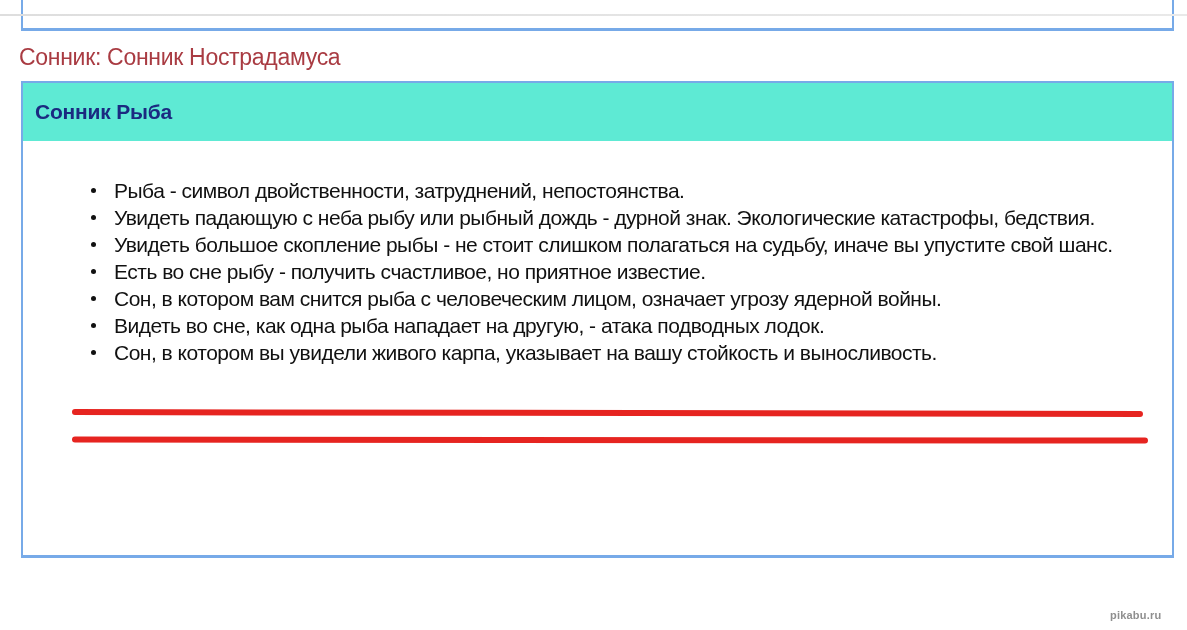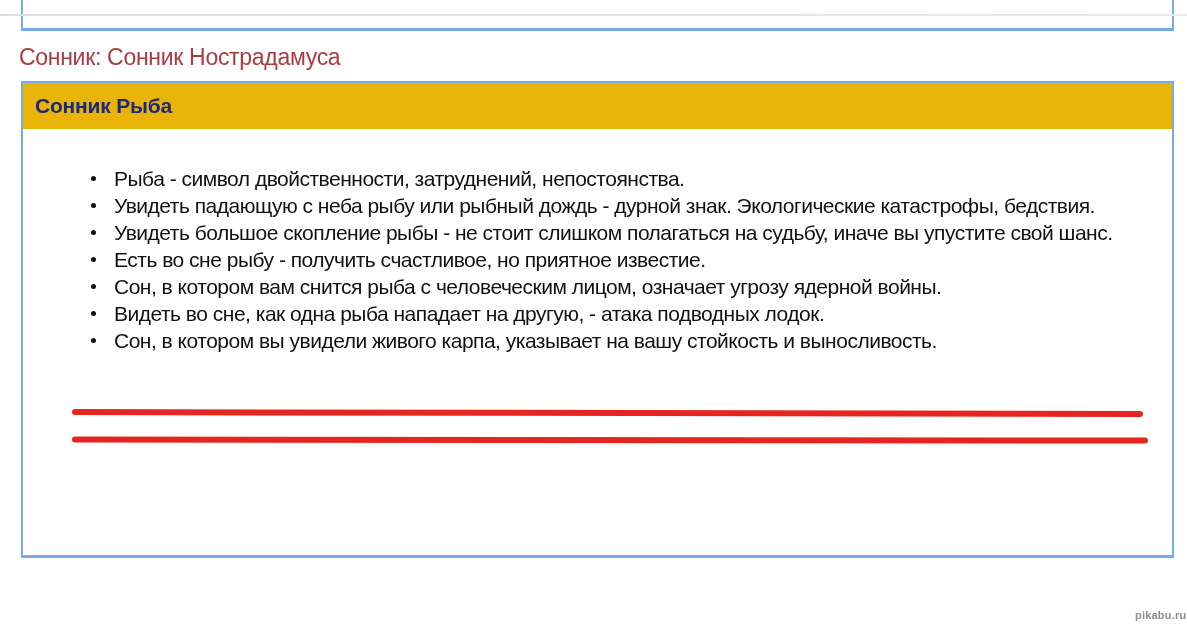--- a/index.html
+++ b/index.html
@@ -42,22 +42,22 @@
   
   .panel {
     position: absolute; left: 21px; top: 81px;
     width: 1153px; height: 477px;
     background: #ffffff;
     border: 2px solid #77aae8;
     border-bottom-width: 3px;
     z-index: 3;
   }
   .panel-head {
-    height: 46px;
-    background: #eab308;
+    height: 58px;
+    background: #5eead4;
     display: flex; align-items: center;
     padding-left: 12px;
   }
   .panel-title {
     font-size: 21px; font-weight: bold;
     letter-spacing: -0.2px;
     color: #1b2a80;
   }
   .panel-body ul {
     list-style: none;
@@ -84,21 +84,21 @@
     height: 6px;
     background: #e62420;
     border-radius: 3px;
     z-index: 5;
   }
   .red-line-1 { left: 72px; top: 410px; width: 1071px; transform: rotate(0.10deg); }
   .red-line-2 { left: 72px; top: 437px; width: 1076px; transform: rotate(0.06deg); }
 
   
   .watermark {
-    position: absolute; left: 1135px; top: 609px;
+    position: absolute; left: 1110px; top: 609px;
     font-size: 11px; font-weight: bold;
     letter-spacing: 0.2px;
     color: #8f8f8f;
     text-shadow: 1px 0 #fff, -1px 0 #fff, 0 1px #fff, 0 -1px #fff,
                  1px 1px #fff, -1px -1px #fff, 1px -1px #fff, -1px 1px #fff;
     z-index: 6;
   }
 </style>
 </head>
 <body>

